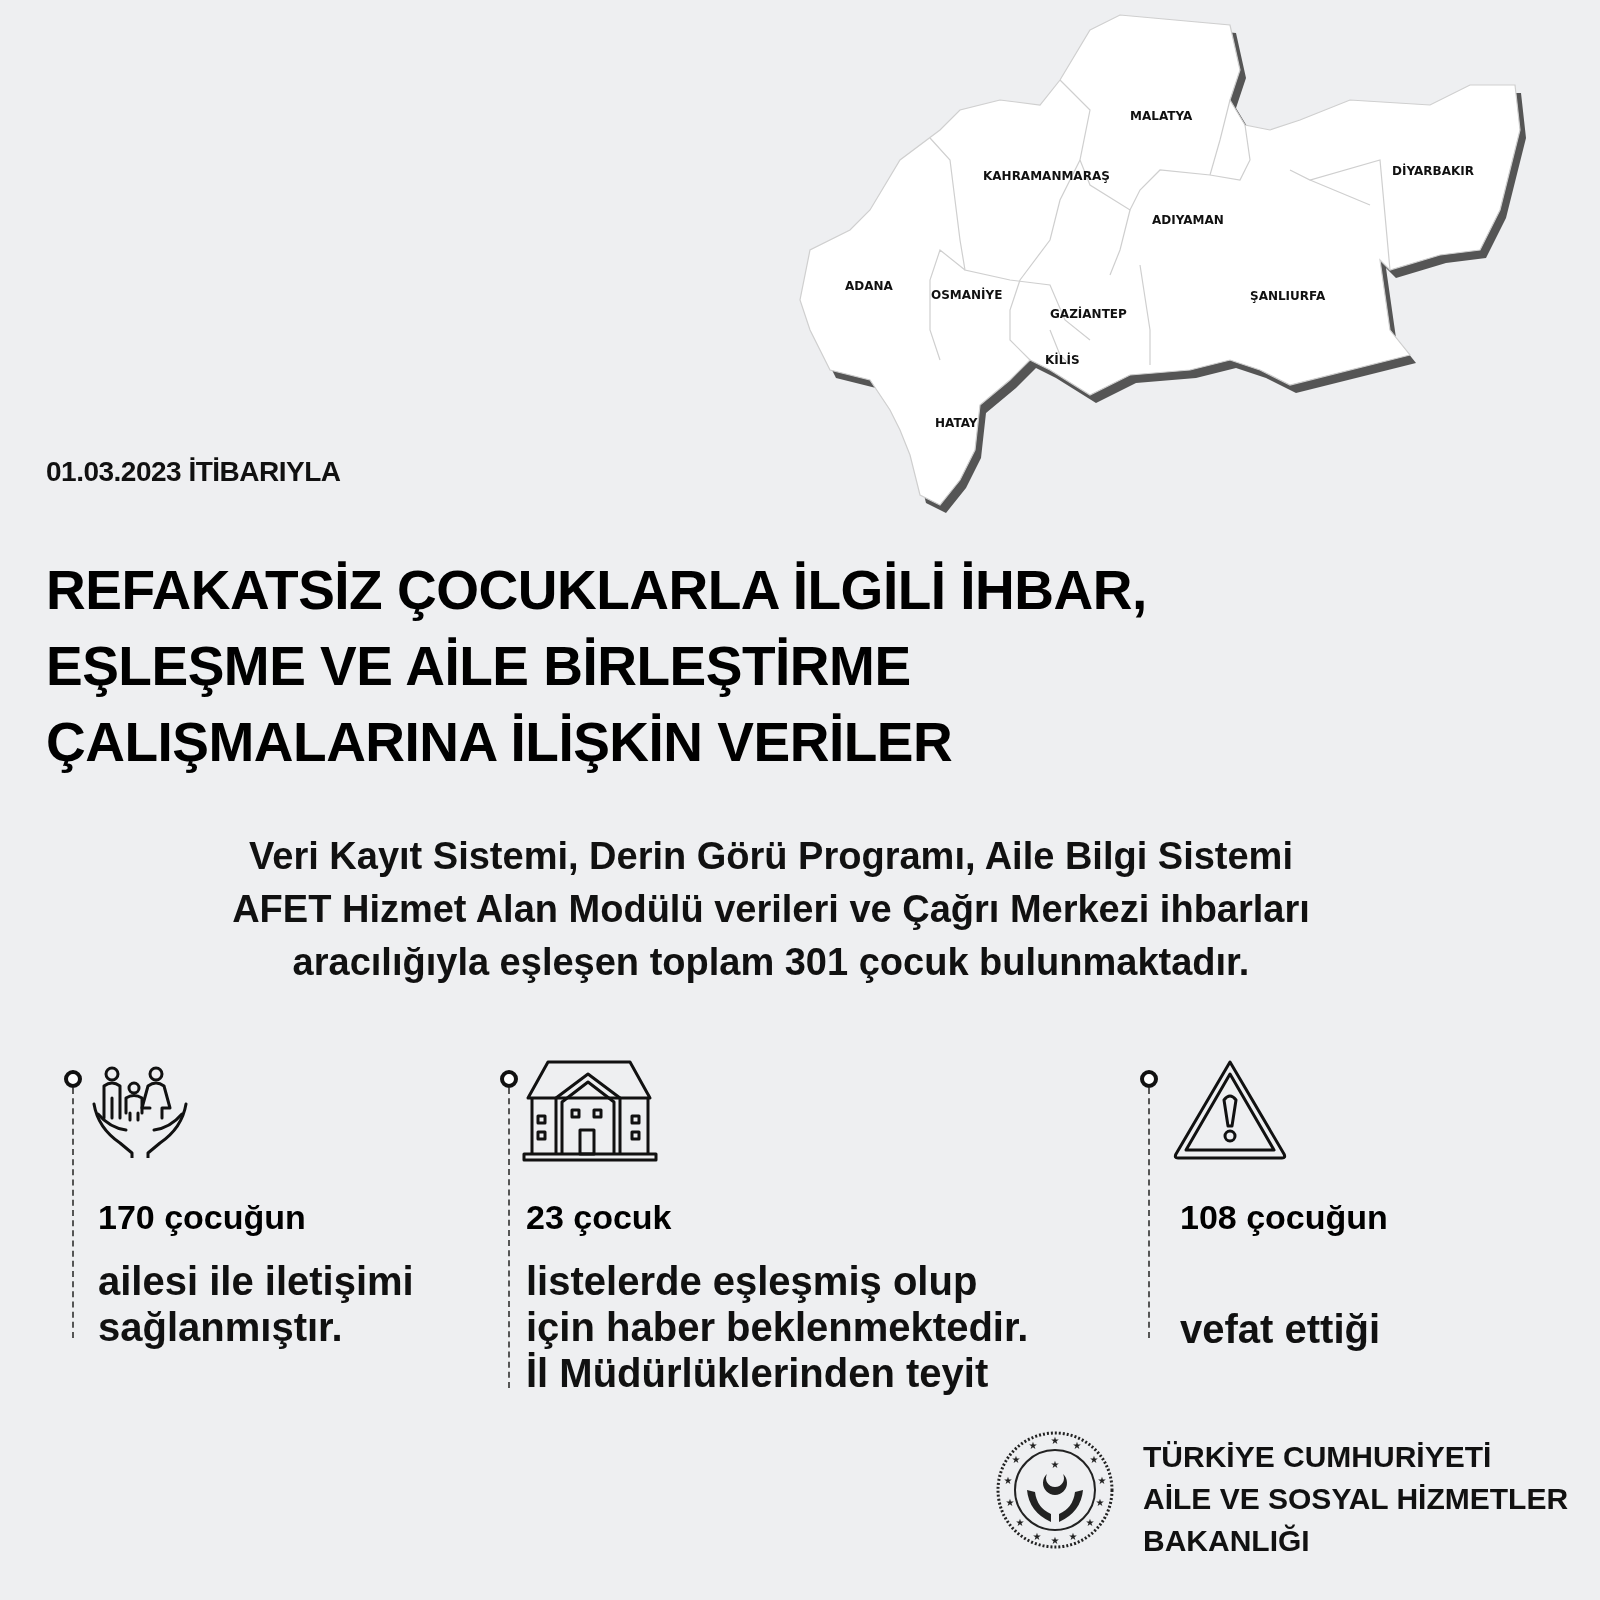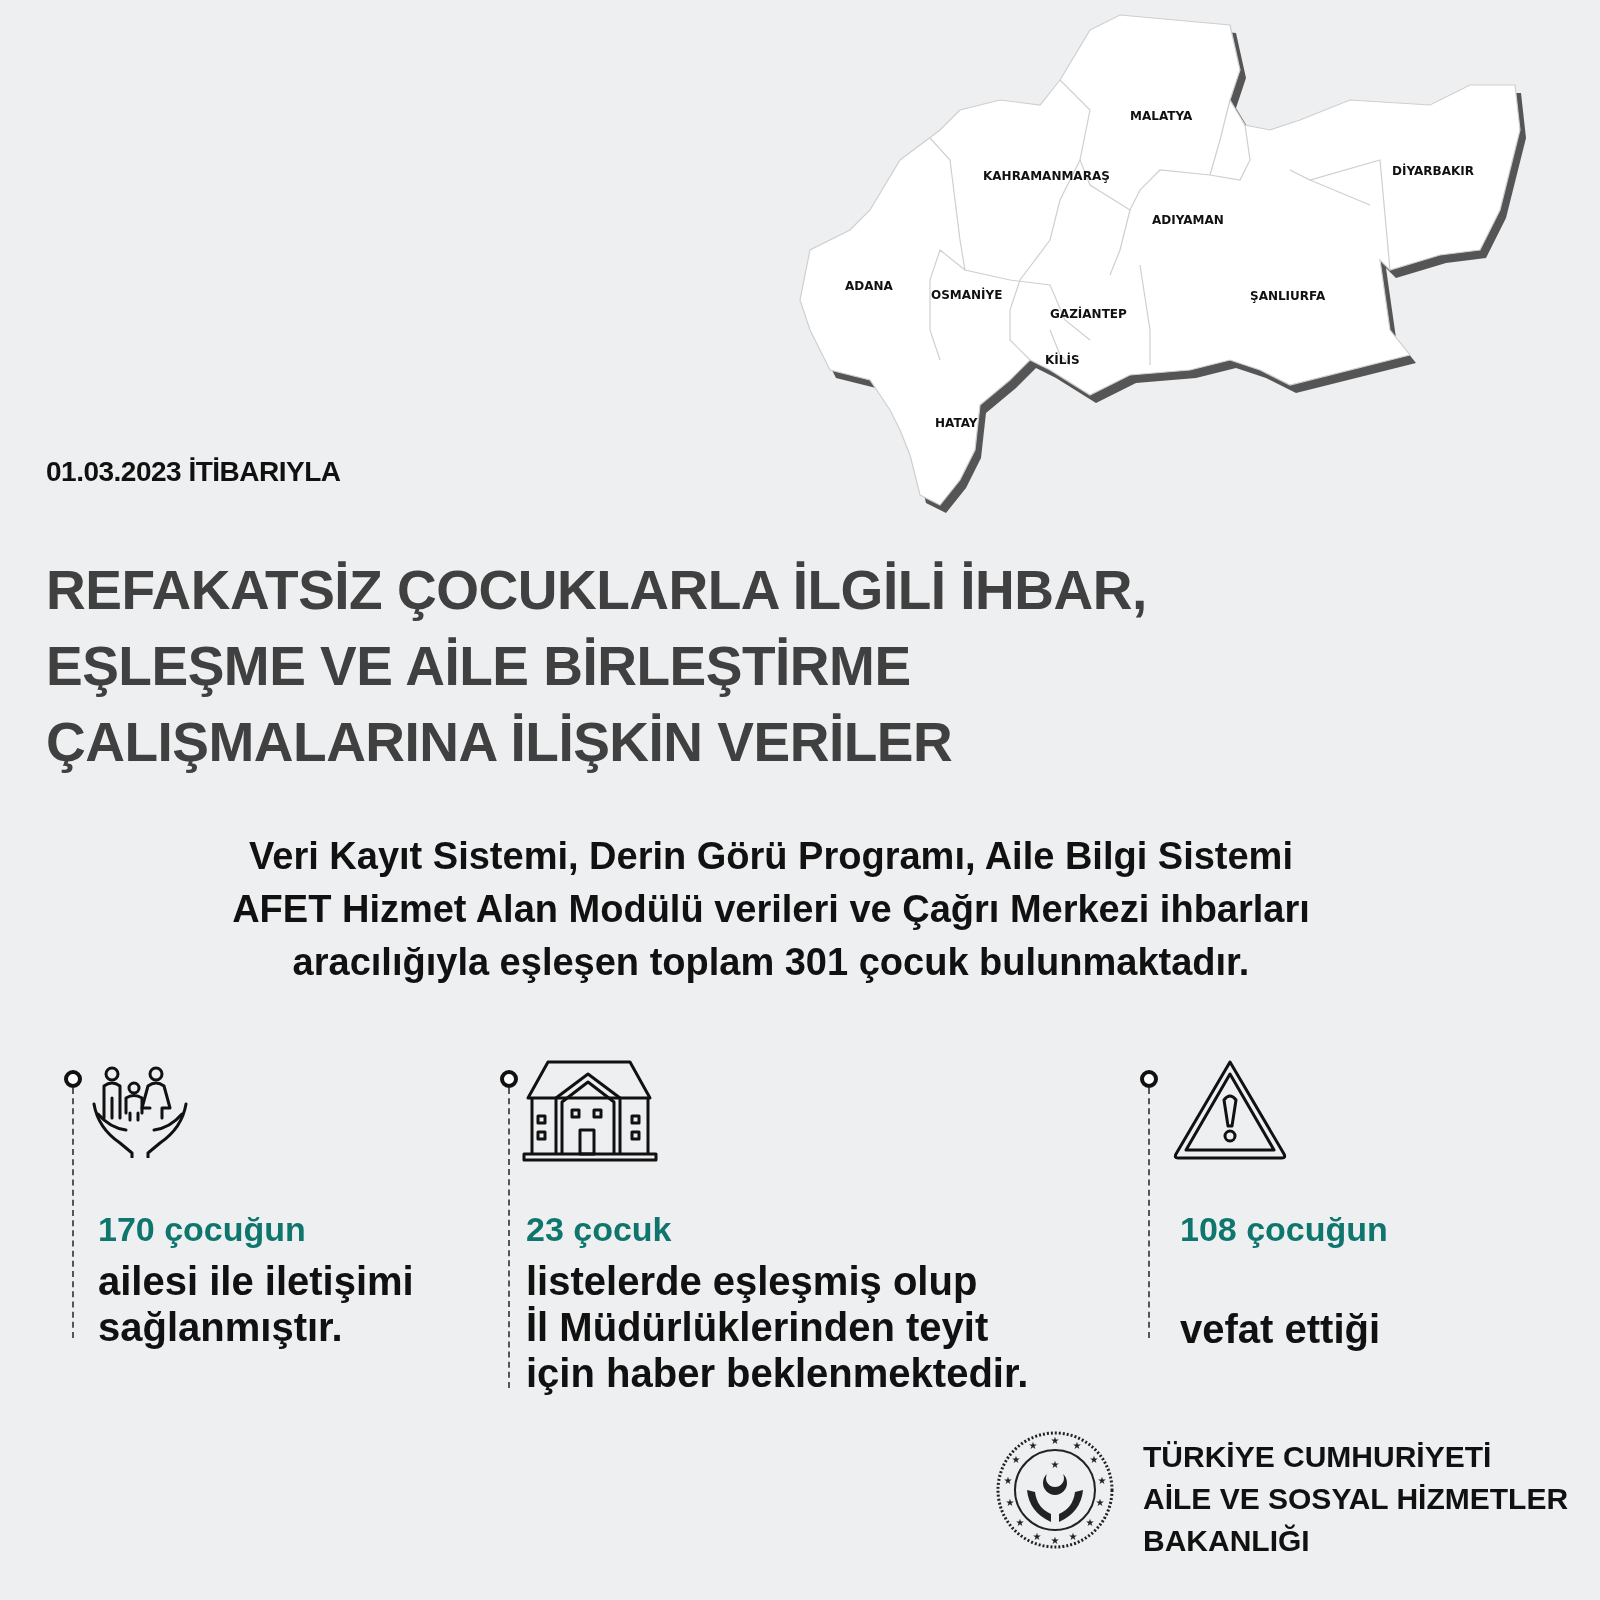--- a/index.html
+++ b/index.html
@@ -1,30 +1,30 @@
 <!DOCTYPE html>
 <html><head>
   <meta charset="utf-8">
   <style>
     html, body { margin:0; padding:0; }
     body { width:1600px; height:1600px; background:#eeeff1; position:relative; overflow:hidden; font-family:"Liberation Sans", "DejaVu Sans", sans-serif; color:#111; }
     .map { position:absolute; left:790px; top:10px; width:810px; height:510px; }
     .map svg { width:100%; height:100%; }
     .prov-label { font-family:"DejaVu Sans", sans-serif; font-weight:bold; font-size:12px; fill:#111; }
     .date { position:absolute; left:46px; top:456px; font-size:28px; font-weight:bold; letter-spacing:-0.5px; }
-    .title { position:absolute; left:46px; top:552px; width:1420px; font-size:55px; font-weight:bold; color:#404040; line-height:76px; letter-spacing:-0.5px; }
+    .title { position:absolute; left:46px; top:552px; width:1420px; font-size:55px; font-weight:bold; color:#000000; line-height:76px; letter-spacing:-0.5px; }
     .title div { white-space:nowrap; }
     .body-text { position:absolute; left:46px; top:830px; width:1450px; font-size:38px; font-weight:bold; line-height:53px; color:#111;text-align:center; }
     .body-text .line { white-space:nowrap; }
     .body-text strong { font-weight:900; }
     .stat { position:absolute; top:1070px; }
     .stat .pin { position:absolute; left:0; top:0; width:10px; height:10px; border:4px solid #111; border-radius:50%; background:#fff; }
     .stat .vline { position:absolute; left:8px; top:18px; width:0; border-left:2px dashed #555; }
     .stat .icon { position:absolute; left:26px; top:-12px; }
-    .stat .num { position:absolute; left:26px; top:140px; font-size:34px; font-weight:bold; color:#0f766e; white-space:nowrap; }
+    .stat .num { position:absolute; left:26px; top:128px; font-size:34px; font-weight:bold; color:#000000; white-space:nowrap; }
     .stat .desc { position:absolute; left:26px; top:188px; font-size:40px; font-weight:bold; line-height:46px; white-space:nowrap; }
     .logo { position:absolute; left:995px; top:1430px; width:120px; height:120px; }
     .ministry { position:absolute; left:1143px; top:1436px; font-size:30px; font-weight:bold; line-height:42px; color:#111; }
   </style>
 </head>
 <body>
 
 <div class="map">
   <svg viewBox="0 0 810 510" xmlns="http://www.w3.org/2000/svg">
     <g transform="translate(6,8)" fill="#555">
@@ -111,22 +111,22 @@
       <rect x="112" y="58" width="7" height="7"></rect>
         <rect x="112" y="74" width="7" height="7"></rect>
       <rect x="52" y="52" width="7" height="7"></rect>
         <rect x="74" y="52" width="7" height="7"></rect>
       <rect x="60" y="72" width="14" height="24"></rect>
     </svg>
   </div>
   <div class="num">23 çocuk</div>
   <div class="desc">
     <div>listelerde eşleşmiş olup</div>
+    <div>için haber beklenmektedir.</div>
     <div>İl Müdürlüklerinden teyit</div>
-    <div>için haber beklenmektedir.</div>
   </div>
 </div>
 
 <div class="stat" style="left:1140px;">
   <div class="pin"></div>
   <div class="vline" style="height:250px;"></div>
   <div class="icon" style="left:32px;">
     <svg width="116" height="104" viewBox="0 0 116 104" fill="none" stroke="#111" stroke-width="3" stroke-linejoin="round">
       <path d="M58,4 L112,96 Q114,100 110,100 L6,100 Q2,100 4,96 Z"></path>
       <path d="M58,16 L102,92 L14,92 Z"></path>

